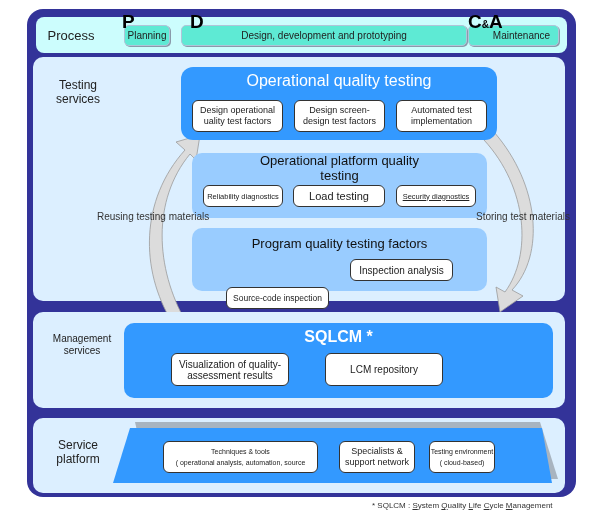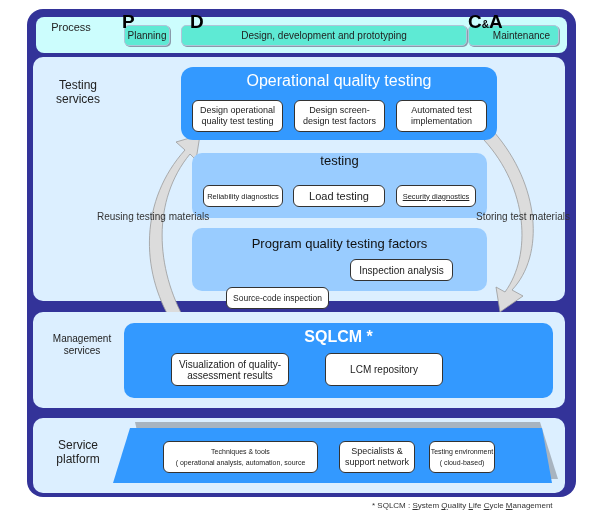--- a/index.html
+++ b/index.html
@@ -23,21 +23,21 @@
   .arrow-lbl { position:absolute; font-size:10px; color:#333; white-space:nowrap; }
   .footnote { position:absolute; left:372px; top:501px; font-size:8px; color:#333; white-space:nowrap; }
   .footnote u { text-decoration:underline; }
 </style>
 </head>
 <body>
 
 <div class="abs frame"></div>
 
 <div class="band band-process"></div>
-<div class="lbl" style="left:46px;top:21px;width:50px;font-size:11px;">Process</div>
+<div class="lbl" style="left:46px;top:29px;width:50px;font-size:13px;">Process</div>
 
 <div class="pill" style="left:124px;top:25px;width:44px;height:19px;">Planning</div>
 <div class="pill" style="left:181px;top:25px;width:284px;height:19px;">Design, development and prototyping</div>
 <div class="pill" style="left:468px;top:25px;width:73px;height:19px;padding-left:16px;">Maintenance</div>
 
 <div class="phase" style="left:122px;top:12px;">P</div>
 <div class="phase" style="left:190px;top:12px;">D</div>
 <div class="phase" style="left:468px;top:12px;"><span>C</span><small>&amp;</small><span>A</span></div>
 
 <div class="band band-testing"></div>
@@ -49,38 +49,39 @@
 <svg class="abs" style="left:0;top:0;" width="600" height="520">
   <path d="M172,322 C140,270 140,200 185,150 L176,142 L200,135 L196,160 L190,154 C152,200 155,268 186,322 Z" fill="#dcdcdc" stroke="#9a9a9a" stroke-width="0.8"></path>
   <path d="M494,132 C540,185 545,255 512,290 L523,296 L500,312 L496,287 L505,292 C532,255 528,188 484,140 Z" fill="#dcdcdc" stroke="#9a9a9a" stroke-width="0.8"></path>
 </svg>
 
 <div class="blue-box" style="left:181px;top:67px;width:316px;height:73px;"></div>
 <div class="title-w" style="left:181px;top:72px;width:316px;font-size:16px;">Operational quality testing</div>
 <div class="wbox" style="left:192px;top:100px;width:89px;height:30px;font-size:9px;">
   <div>
       <div>Design operational</div>
-      <div>quality test testing</div>
+      <div>uality test factors</div>
     </div>
 </div>
 <div class="wbox" style="left:294px;top:100px;width:89px;height:30px;font-size:9px;">
   <div>
       <div>Design screen-</div>
       <div>design test factors</div>
     </div>
 </div>
 <div class="wbox" style="left:396px;top:100px;width:89px;height:30px;font-size:9px;">
   <div>
       <div>Automated test</div>
       <div>implementation</div>
     </div>
 </div>
 
 <div class="lblue-box" style="left:192px;top:153px;width:295px;height:65px;"></div>
 <div class="title-d" style="left:192px;top:153px;width:295px;font-size:13px;line-height:15px;">
+  <div>Operational platform quality</div>
   <div>testing</div>
 </div>
 <div class="wbox" style="left:203px;top:185px;width:78px;height:20px;font-size:7.5px;">Reliability diagnostics</div>
 <div class="wbox" style="left:293px;top:185px;width:90px;height:20px;font-size:11px;">Load testing</div>
 <div class="wbox" style="left:396px;top:185px;width:78px;height:20px;font-size:7.5px;text-decoration:underline;">Security diagnostics</div>
 
 <div class="lblue-box" style="left:192px;top:228px;width:295px;height:63px;"></div>
 <div class="title-d" style="left:192px;top:236px;width:295px;font-size:13px;">Program quality testing factors</div>
 <div class="wbox" style="left:226px;top:259px;width:101px;height:20px;font-size:8.5px;margin-top:28px;">Source-code inspection</div>
 <div class="wbox" style="left:350px;top:259px;width:101px;height:20px;font-size:10px;">Inspection analysis</div>

